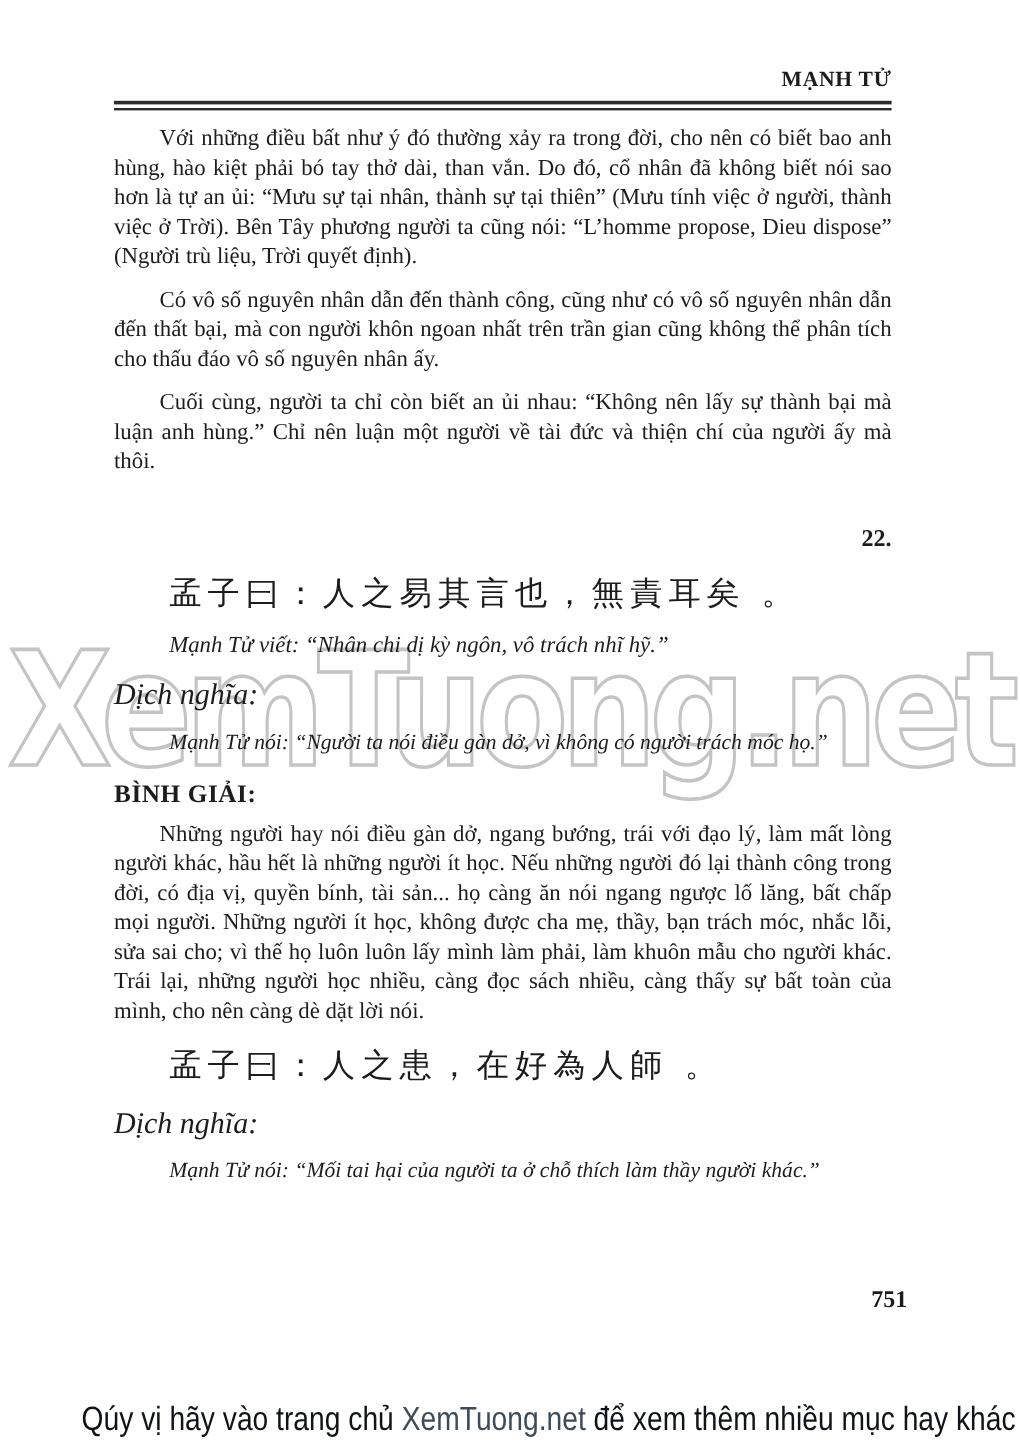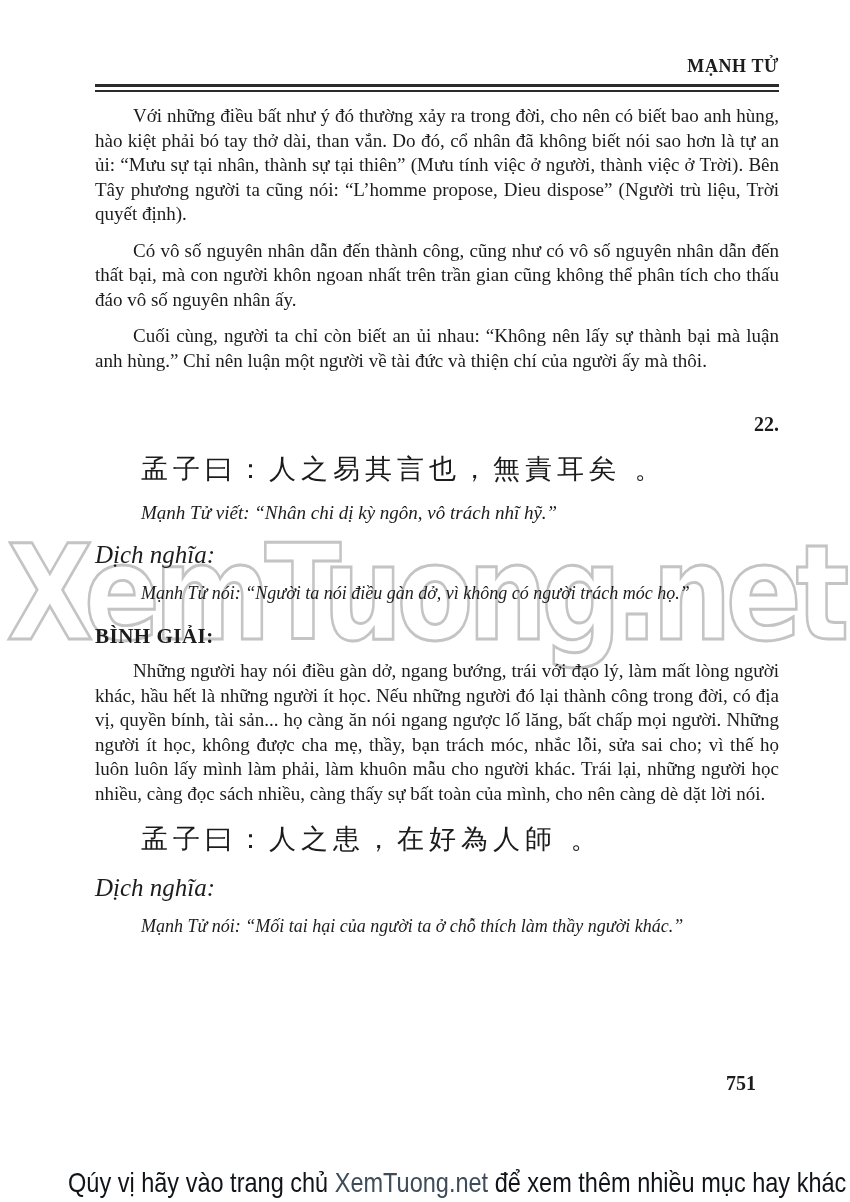--- a/index.html
+++ b/index.html
@@ -24,21 +24,21 @@
     letter-spacing:-6px;
     white-space:nowrap;
     color:rgba(255,255,255,0.55);
     -webkit-text-stroke:2.5px #c4c4c4;
     z-index:0;
     user-select:none;
   }
   
   .content{
     position:relative;z-index:1;
-    padding:56px 71px 0 95px;
+    padding:56px 107px 0 95px;
   }
   .running-head{
     font-size:18px;font-weight:700;
     text-align:right;letter-spacing:0.6px;
   }
   .double-rule{
     margin-top:7px;height:3px;
     border-top:3px solid #2b2b2b;
     border-bottom:2px solid #2b2b2b;
   }

